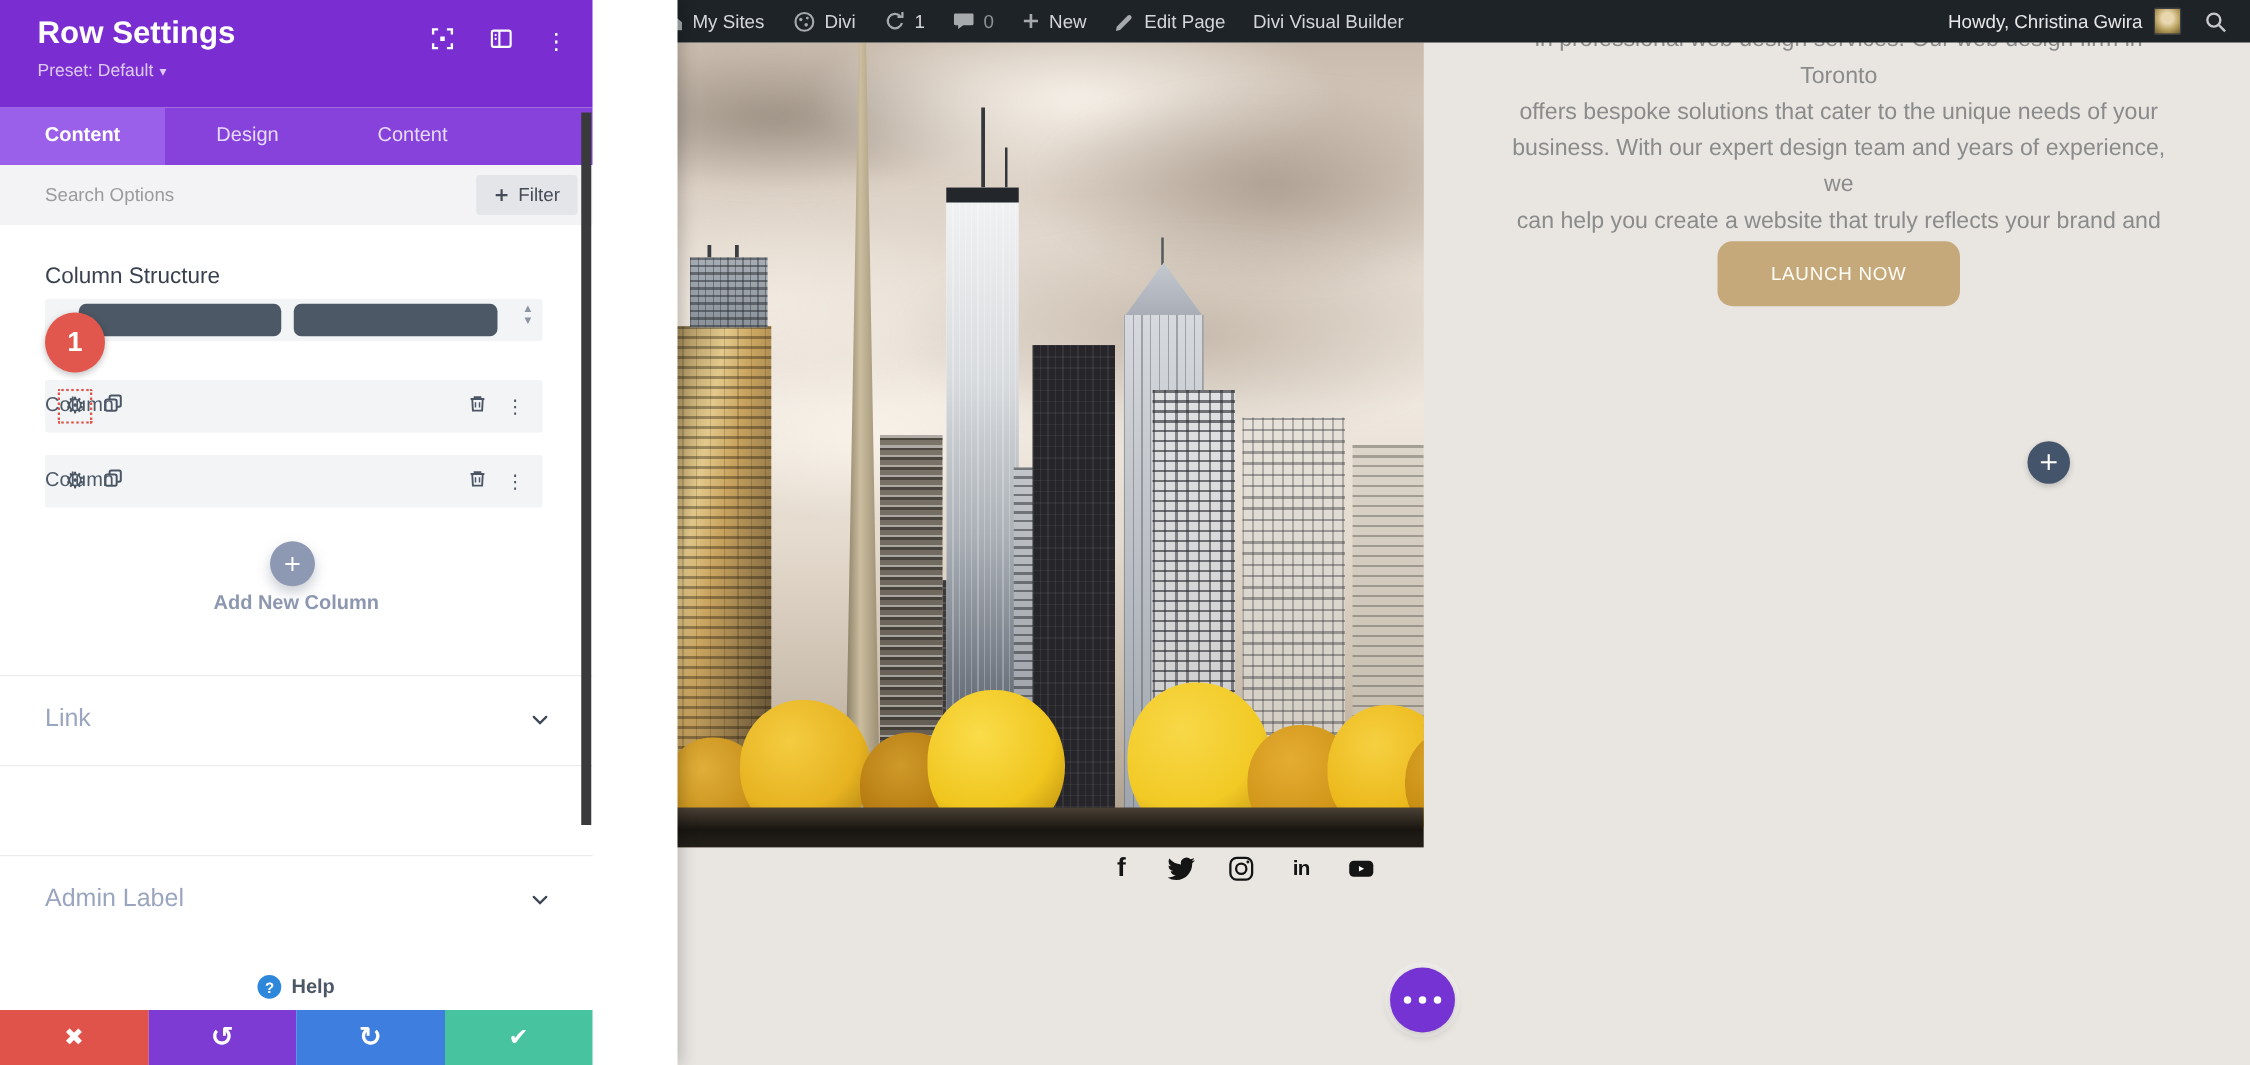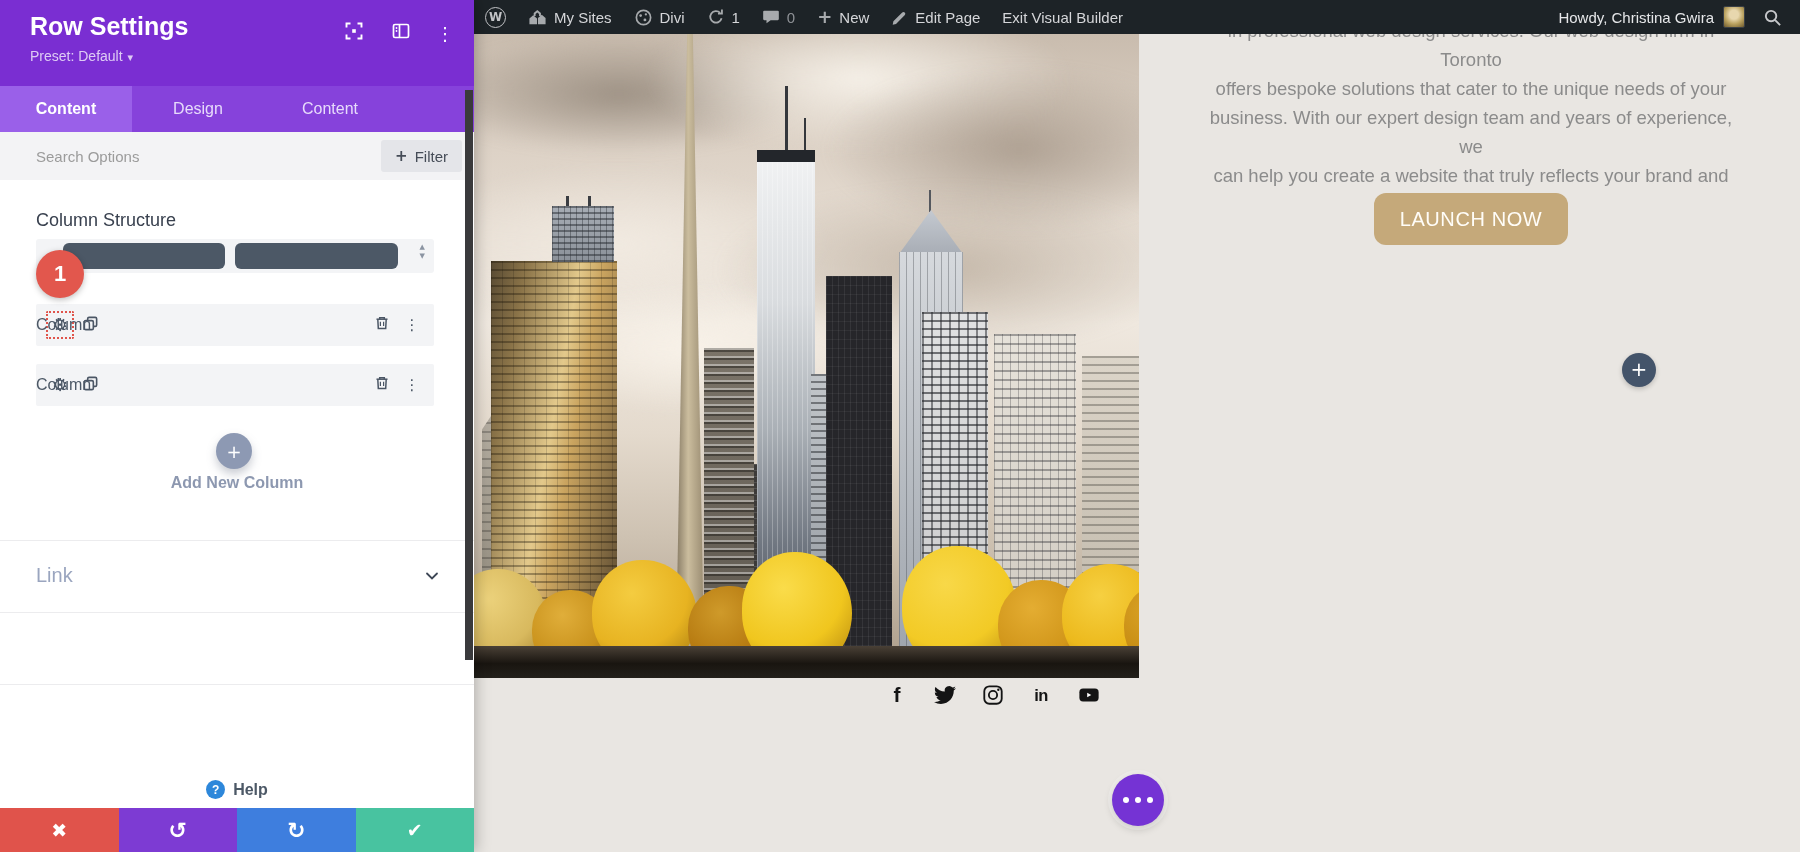--- a/index.html
+++ b/index.html
@@ -4,21 +4,21 @@
 <style>
   * { margin:0; padding:0; box-sizing:border-box; }
   html,body { width:1800px; height:852px; overflow:hidden; }
   body { font-family:"Liberation Sans", sans-serif; background:#E9E6E2; position:relative; }
   .glyph { font-family:"DejaVu Sans", sans-serif; font-style:normal; }
 
   
   .page { position:absolute; left:474px; top:0; width:1326px; height:852px; background:#E9E6E2; z-index:1; }
 
   .para { position:absolute; left:726px; top:16px; width:542px; text-align:center; color:#8b8b8b; font-size:18.5px; line-height:29px; }
-  .launch-btn { position:absolute; left:900px; top:193px; width:194px; height:52px; background:#C5A97A; border:none; border-radius:12px; color:#FFFDF8; font-size:20px; letter-spacing:.6px; font-family:"Liberation Sans",sans-serif; }
+  .launch-btn { position:absolute; left:900px; top:193px; width:194px; height:52px; background:#C5A97A; border:none; border-radius:12px; color:#FFFDF8; font-size:15px; letter-spacing:.6px; font-family:"Liberation Sans",sans-serif; }
   .plus-fab { position:absolute; left:1148px; top:353px; width:34px; height:34px; border-radius:50%; background:#44546A; color:#fff; font-size:20px; line-height:32px; text-align:center; font-weight:400; box-shadow:0 2px 5px rgba(0,0,0,.2); }
   .dots-fab { position:absolute; left:638px; top:774px; width:52px; height:52px; border-radius:50%; background:#7533D4; display:flex; align-items:center; justify-content:center; gap:6px; box-shadow:0 0 0 4px rgba(255,255,255,.25), 0 3px 8px rgba(0,0,0,.2); }
   .dots-fab i { width:6px; height:6px; border-radius:50%; background:#fff; }
 
   .social-row { position:absolute; left:412px; top:684px; display:flex; gap:26px; align-items:center; }
   .social-row .s-ic { width:22px; height:22px; display:flex; align-items:center; justify-content:center; color:#141414; }
   .s-fb { font-weight:700; font-size:21px; }
   .s-li { font-weight:700; font-size:16.5px; letter-spacing:-.5px; }
 
   
@@ -83,21 +83,21 @@
   .ab-item svg { display:block; }
   .wp-circle { width:21px; height:21px; border:1.6px solid #c3c4c7; border-radius:50%; display:flex; align-items:center; justify-content:center; font-size:12px; font-weight:700; color:#c3c4c7; font-family:"Liberation Serif",serif; }
   .ab-count-muted { color:#8e9196; }
   .ab-plus { font-size:18px; font-weight:700; color:#a7aaad; line-height:1; }
   .ab-right { margin-left:auto; display:flex; align-items:flex-start; height:34px; padding-right:10px; }
   .howdy { display:flex; align-items:center; gap:9px; padding:0 10px; height:34px; color:#e6e7e9; }
   .avatar { width:22px; height:22px; border-radius:2px; background:radial-gradient(circle at 50% 38%,#e8d7ae 0 28%,#b8a05e 60%,#6e5a2e); border:1px solid #3a3f45; }
   .ab-search { padding:0 8px; }
 
   
-  .panel { position:absolute; left:0; top:0; width:474px; height:852px; background:#fff; z-index:30; box-shadow:2px 0 14px rgba(0,0,0,.25); }
+  .panel { position:absolute; left:0; top:0; width:542px; height:852px; background:#fff; z-index:30; box-shadow:2px 0 14px rgba(0,0,0,.25); }
   .p-header { position:absolute; left:0; top:0; width:474px; height:86px; background:#7A2ED2; }
   .p-title { position:absolute; left:30px; top:12px; color:#fff; font-size:25px; font-weight:700; }
   .p-preset { position:absolute; left:30px; top:48px; color:rgba(255,255,255,.75); font-size:14px; cursor:pointer; }
   .p-preset .glyph { font-size:11px; margin-left:5px; }
   .hdr-ic { position:absolute; top:22px; width:22px; height:22px; display:flex; align-items:center; justify-content:center; cursor:pointer; }
   .hi-expand{ left:343px; } .hi-layout{ left:390px; } .hi-dots{ left:434px; color:#fff; font-size:18px; }
   .p-tabs { position:absolute; left:0; top:86px; width:474px; height:46px; background:#8642DB; display:flex; }
   .p-tab { width:132px; height:46px; display:flex; align-items:center; justify-content:center; color:#E7DBFB; font-size:16px; cursor:pointer; }
   .p-tab.active { background:#9A60E9; color:#fff; font-weight:700; }
   .p-search { position:absolute; left:0; top:132px; width:474px; height:48px; background:#F3F3F5; display:flex; align-items:center; }
@@ -288,21 +288,21 @@
   </span>
   <span class="ab-item">
     <span>
       <svg width="17" height="17" viewBox="0 0 20 20" fill="#a7aaad">
           <path d="M2.8 14.5 13.2 4.1a2.2 2.2 0 0 1 3.1 3.1L5.9 17.6l-3.9 1z"></path>
         </svg>
     </span>
     <span>Edit Page</span>
   </span>
   <span class="ab-item">
-    <span>Exit Visual Builder</span>
+    <span>Divi Visual Builder</span>
   </span>
   <div class="ab-right">
     <span class="howdy">
       <span>Howdy, Christina Gwira</span>
       <span class="avatar"></span>
     </span>
     <span class="ab-item ab-search">
       <span>
         <svg width="19" height="19" viewBox="0 0 20 20" fill="none" stroke="#c7c8cb" stroke-width="2">
             <circle cx="8.5" cy="8.5" r="5.5"></circle>
@@ -426,20 +426,28 @@
   <div class="acc-row acc1">
     <span class="acc-label">Link</span>
     <span class="acc-chev">
       <svg width="16" height="16" viewBox="0 0 16 16">
           <path d="M3 5.5l5 5 5-5" stroke="#3E4756" stroke-width="1.8" fill="none" stroke-linecap="round"></path>
         </svg>
     </span>
   </div>
   <div class="divider d2"></div>
   <div class="divider d3"></div>
+  <div class="acc-row acc3">
+    <span class="acc-label">Admin Label</span>
+    <span class="acc-chev">
+      <svg width="16" height="16" viewBox="0 0 16 16">
+          <path d="M3 5.5l5 5 5-5" stroke="#3E4756" stroke-width="1.8" fill="none" stroke-linecap="round"></path>
+        </svg>
+    </span>
+  </div>
 
   <div class="help-row">
     <span class="help-ic">
         <span>?</span>
       </span>
     <span class="help-label">Help</span>
   </div>
 
   <div class="p-footer">
     <button class="f-btn fb-discard">

